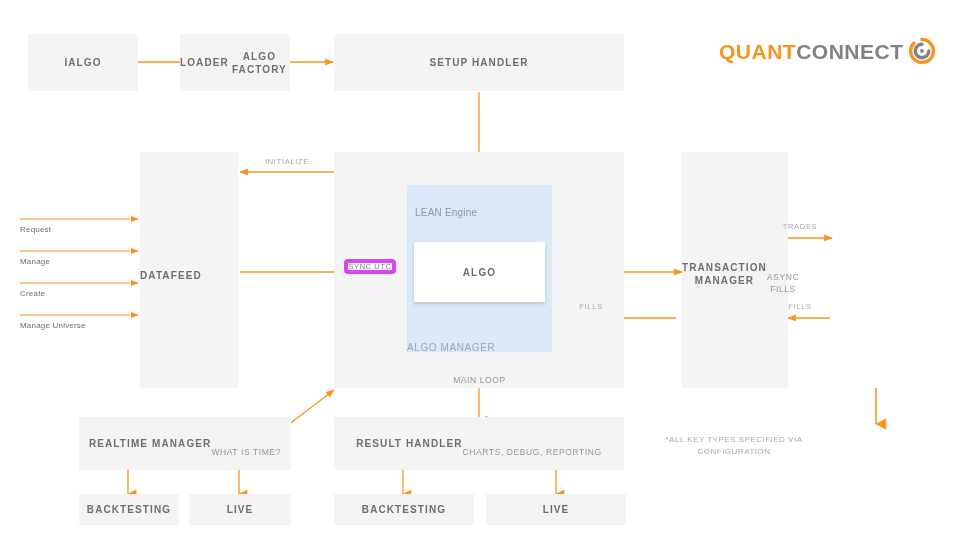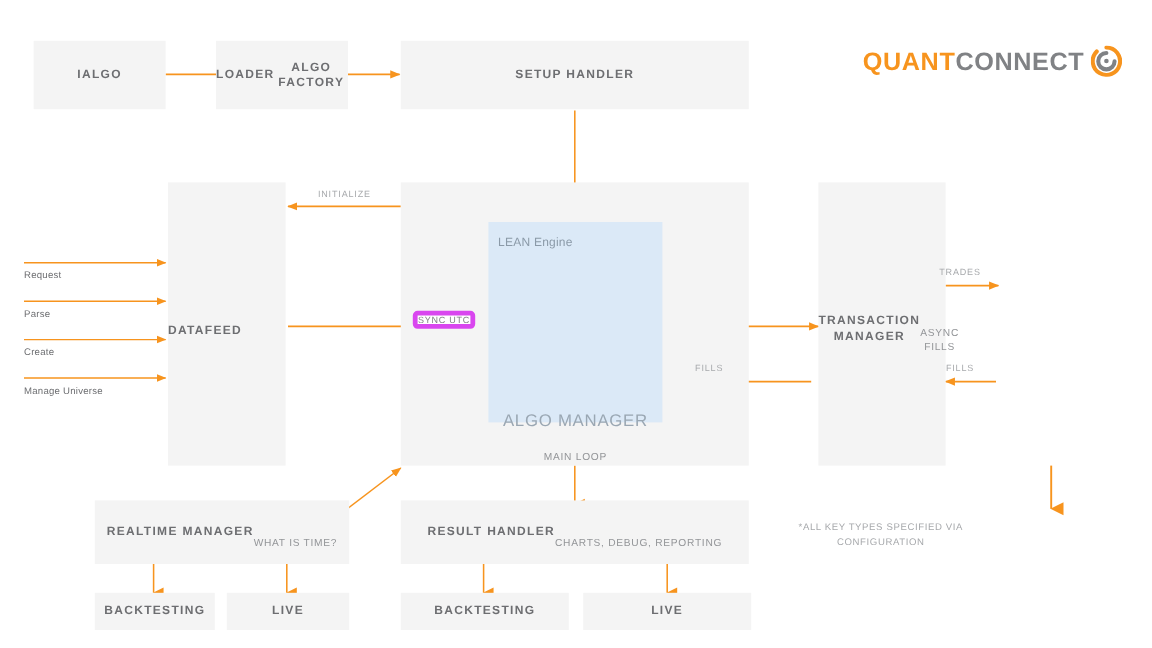--- a/index.html
+++ b/index.html
@@ -61,24 +61,23 @@
     position: absolute;
     background: #ffffff;
     box-shadow: 0 2px 4px rgba(0,0,0,0.16);
     display: flex;
     align-items: center;
     justify-content: center;
   }
   .algo-box .box-title { font-size: 10px; letter-spacing: 1.2px; }
   .algo-mgr {
     position: absolute;
-    font-size: 14px;
+    font-size: 10px;
     color: #9aa7b3;
     letter-spacing: 0.6px;
-    text-align: center;
   }
   .main-loop {
     position: absolute;
     font-size: 8.5px;
     color: #939598;
     letter-spacing: 0.6px;
     text-align: center;
   }
   .edge-label {
     position: absolute;
@@ -227,42 +226,45 @@
     </span>
   </div>
 
   <div class="box" style="left:140px; top:152px; width:98px; height:236px; justify-content:flex-start; padding-top:10px;">
     <div class="box-title">DATAFEED</div>
   </div>
 
   <div class="box" style="left:334px; top:152px; width:290px; height:236px;"></div>
 
   <div class="lean-panel" style="left:407px; top:185px; width:145px; height:167px;"></div>
-  <div class="lean-label" style="left:415px; top:197px;">LEAN Engine</div>
+  <div class="lean-label" style="left:415px; top:207px;">LEAN Engine</div>
   <div class="algo-mgr" style="left:407px; top:342px; width:145px;">ALGO MANAGER</div>
   <div class="main-loop" style="left:407px; top:359px; width:145px;margin-top:16px;">MAIN LOOP</div>
 
+  <div class="algo-box" style="left:414px; top:242px; width:131px; height:60px;">
+    <div class="box-title">ALGO</div>
+  </div>
 
   <div class="sync-pill" style="left:344px; top:259px; width:52px; height:15px;">SYNC UTC</div>
 
   <div class="edge-label" style="left:246px; top:157px; width:82px;">INITIALIZE</div>
 
   <div class="box" style="left:682px; top:152px; width:106px; height:236px; justify-content:flex-start; padding-top:8px;">
     <div class="box-title">TRANSACTION
 MANAGER</div>
     <div class="box-sub">ASYNC FILLS</div>
   </div>
 
 
   <div class="edge-label" style="left:770px; top:222px; width:60px;">TRADES</div>
   <div class="edge-label" style="left:770px; top:302px; width:60px;">FILLS</div>
   <div class="edge-label" style="left:566px; top:302px; width:50px;">FILLS</div>
 
   <div class="side-label" style="left:20px; top:225px;">Request</div>
-  <div class="side-label" style="left:20px; top:257px;">Parse</div>
+  <div class="side-label" style="left:20px; top:257px;">Manage</div>
   <div class="side-label" style="left:20px; top:289px;">Create</div>
   <div class="side-label" style="left:20px; top:321px;">Manage Universe</div>
 
   <div class="box" style="left:334px; top:417px; width:290px; height:53px; justify-content:center;">
     <div class="box-title">RESULT HANDLER</div>
     <div class="box-sub">CHARTS, DEBUG, REPORTING</div>
   </div>
 
   <div class="box" style="left:79px; top:417px; width:212px; height:53px; justify-content:center;">
     <div class="box-title">REALTIME MANAGER</div>

